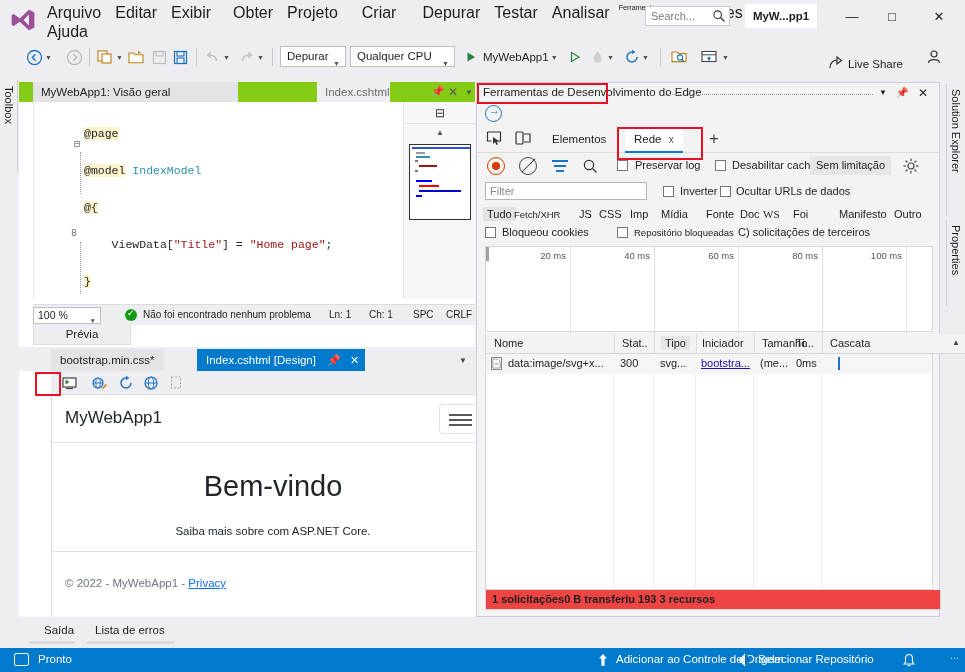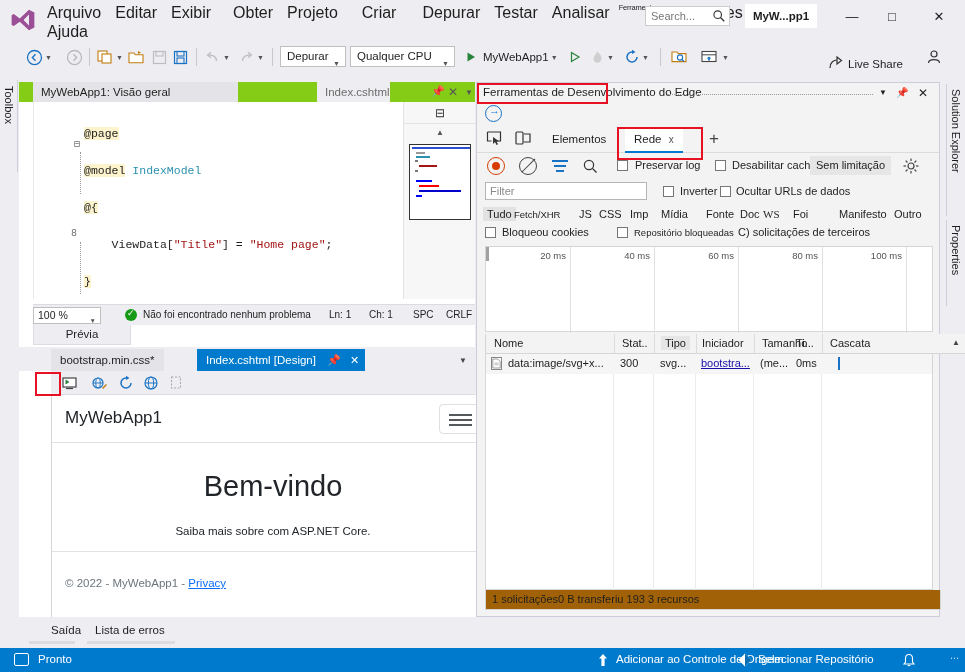--- a/index.html
+++ b/index.html
@@ -166,21 +166,21 @@
   .gh-sep { position:absolute; top:0; width:1px; height:19px; background:#dcdcdc; }
   .gh-sort { position:absolute; right:8px; top:4px; font-size:8px; color:#444; }
   .grid-body { position:absolute; left:8px; top:271px; width:448px; height:236px; background:#fff; border:1px solid #d6d6d6; border-top:none; }
   .row { position:absolute; left:0; top:0; width:446px; height:20px; background:#f5f5f5; }
   .cell { position:absolute; top:3px; font-size:11px; color:#1e1e1e; white-space:nowrap; overflow:hidden; }
   .cell.link { color:#1a0dab; text-decoration:underline; }
   .doc-ico { position:absolute; left:5px; top:3px; width:11px; height:13px; border:1px solid #888; background:#fff; }
   .wf-bar { position:absolute; left:352px; top:3px; width:2px; height:13px; background:#1a72c4; }
   .col-sep { position:absolute; top:0; width:1px; height:236px; background:#ececec; }
 
-  .dt-status { position:absolute; left:8px; top:507px; width:456px; height:20px; background:#a16207; border:1px solid #d6d6d6; border-top:none; }
+  .dt-status { position:absolute; left:8px; top:507px; width:456px; height:20px; background:#ef4444; border:1px solid #d6d6d6; border-top:none;font-weight:bold; }
   .dt-status span { position:absolute; top:3px; font-size:11px; white-space:nowrap; }
 
   
   .bottom-tabs { position:absolute; left:19px; top:621px; width:300px; height:22px; }
   .btab { position:absolute; top:0; height:20px; line-height:19px; font-size:11.5px; padding:0 8px; }
   .btab-u { position:absolute; top:20px; height:3px; background:#dcdce0; }
   .statusbar { position:absolute; left:0; top:648px; width:965px; height:24px; background:#007acc; color:#fff; }
   .sb-txt { position:absolute; top:5px; font-size:11.5px; color:#fff; white-space:nowrap; }
   .sb-ready-ico { position:absolute; left:14px; top:5px; width:15px; height:13px; border:1.4px solid #fff; border-radius:2px; }
 
@@ -637,21 +637,21 @@
         <div class="wf-bar"></div>
       </div>
     </div>
 
     <div class="dt-status">
       <span style="left:6px;">1 solicitações0 B transferiu 193 3 recursos</span>
     </div>
   </div>
 
   <div class="bottom-tabs">
-    <div class="btab" style="left:24px;">Saída</div>
+    <div class="btab" style="left:17px;">Saída</div>
     <div class="btab-u" style="left:10px; width:46px;"></div>
     <div class="btab" style="left:68px;">Lista de erros</div>
     <div class="btab-u" style="left:68px; width:88px;"></div>
   </div>
 
   <div class="statusbar">
     <div class="sb-ready-ico"></div>
     <div class="sb-txt" style="left:38px;">Pronto</div>
     <svg style="position:absolute;left:596px;top:5px;" width="14" height="14" viewBox="0 0 14 14">
       <path d="M7 1 L11 5.5 H8.6 V13 H5.4 V5.5 H3 Z" fill="#fff"></path>

